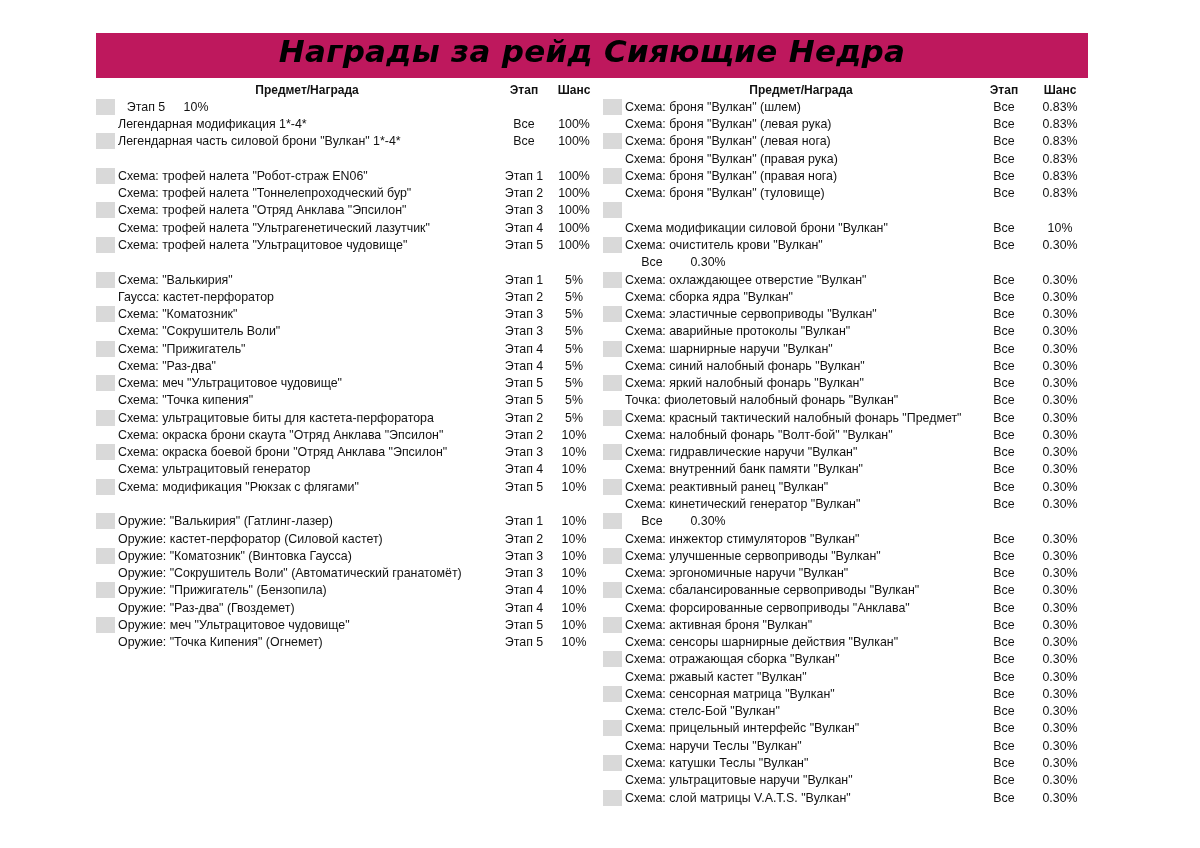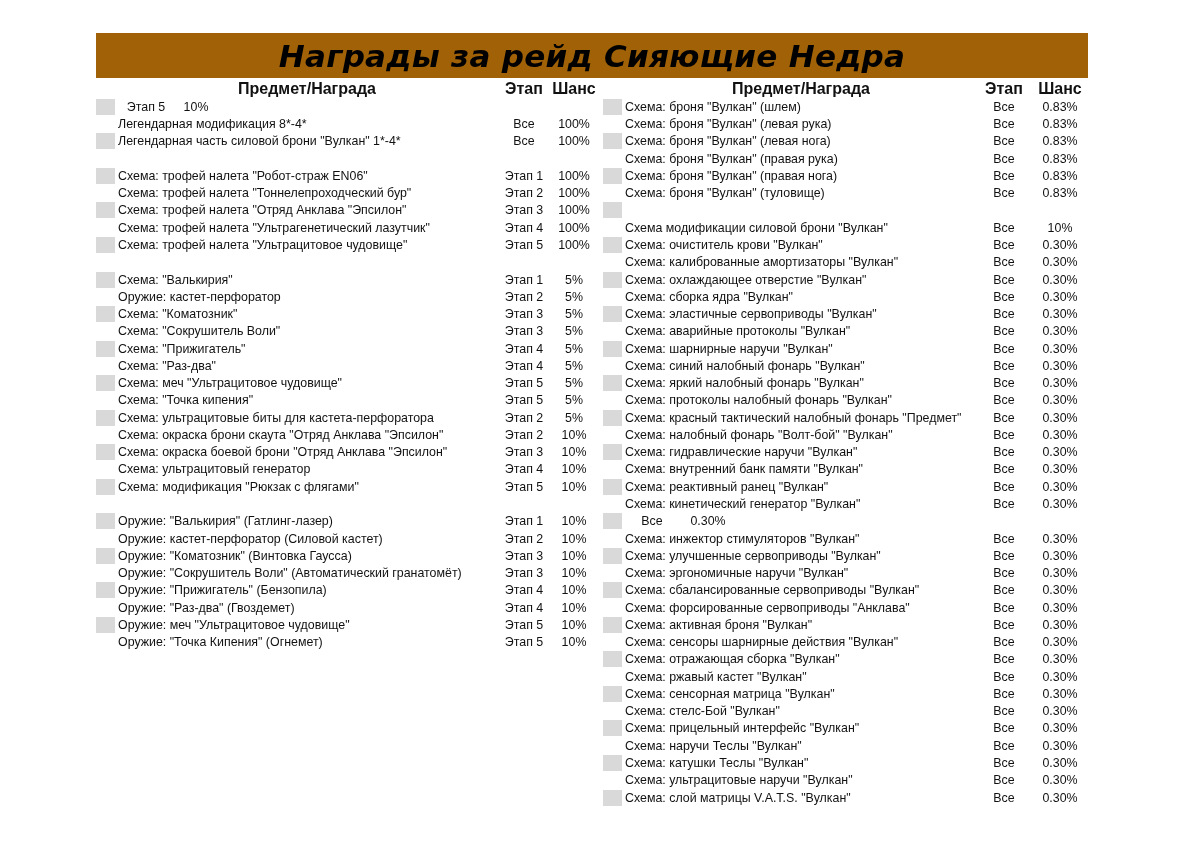--- a/index.html
+++ b/index.html
@@ -1,26 +1,26 @@
 <!DOCTYPE html>
 <html><head>
 <meta charset="utf-8">
 <style>
   html, body { margin: 0; padding: 0; background: #ffffff; }
   body { width: 1200px; height: 848px; position: relative; overflow: hidden;
          font-family: "Liberation Sans", "DejaVu Sans", sans-serif; color: #111; }
   .title-bar { position: absolute; left: 96px; top: 33px; width: 992px; height: 45px;
-               background: #a16207; display: flex; align-items: center; justify-content: center; }
+               background: #be185d; display: flex; justify-content: center; }
   .title-bar h1 { margin: 0; font-size: 31px; font-weight: bold; font-style: italic;
                   color: #000; letter-spacing: 0.3px; font-family: "DejaVu Sans", sans-serif; }
   .col { position: absolute; top: 81px; }
   .col.left { left: 96px; width: 500px; }
   .col.right { left: 603px; width: 486px; }
   .hdr, .row { display: flex; height: 17.28px; align-items: center; font-size: 12.4px; white-space: nowrap; }
-  .hdr { font-weight: bold; font-size: 16px; align-items: flex-end; }
+  .hdr { font-weight: bold; font-size: 12px; }
   .cell-box { width: 19px; height: 16px; flex: 0 0 19px; margin-right: 3px; }
   .row.shade .cell-box { background: #d9d9d9; }
   .name { overflow: visible; }
   .left .name { flex: 0 0 378px; }
   .left .stage { flex: 0 0 56px; text-align: center; }
   .left .chance { flex: 0 0 44px; text-align: center; }
   .right .name { flex: 0 0 352px; }
   .right .stage { flex: 0 0 54px; text-align: center; }
   .right .chance { flex: 0 0 58px; text-align: center; }
   .hdr .name { text-align: center; }
@@ -40,21 +40,21 @@
     <span class="chance">Шанс</span>
   </div>
   <div id="left-body">
       <div class="row shade">
         <span class="cell-box"></span>
         <span class="stage">Этап 5</span>
         <span class="chance">10%</span>
       </div>
       <div class="row">
         <span class="cell-box"></span>
-        <span class="name">Легендарная модификация 8*-4*</span>
+        <span class="name">Легендарная модификация 1*-4*</span>
         <span class="stage">Все</span>
         <span class="chance">100%</span>
       </div>
       <div class="row shade">
         <span class="cell-box"></span>
         <span class="name">Легендарная часть силовой брони "Вулкан" 1*-4*</span>
         <span class="stage">Все</span>
         <span class="chance">100%</span>
       </div>
       <div class="row">
@@ -100,21 +100,21 @@
         <span class="chance"></span>
       </div>
       <div class="row shade">
         <span class="cell-box"></span>
         <span class="name">Схема: "Валькирия"</span>
         <span class="stage">Этап 1</span>
         <span class="chance">5%</span>
       </div>
       <div class="row">
         <span class="cell-box"></span>
-        <span class="name">Оружие: кастет-перфоратор</span>
+        <span class="name">Гаусса: кастет-перфоратор</span>
         <span class="stage">Этап 2</span>
         <span class="chance">5%</span>
       </div>
       <div class="row shade">
         <span class="cell-box"></span>
         <span class="name">Схема: "Коматозник"</span>
         <span class="stage">Этап 3</span>
         <span class="chance">5%</span>
       </div>
       <div class="row">
@@ -291,21 +291,20 @@
         <span class="chance">10%</span>
       </div>
       <div class="row shade">
         <span class="cell-box"></span>
         <span class="name">Схема: очиститель крови "Вулкан"</span>
         <span class="stage">Все</span>
         <span class="chance">0.30%</span>
       </div>
       <div class="row">
         <span class="cell-box"></span>
-        <span class="name">Схема: калиброванные амортизаторы "Вулкан"</span>
         <span class="stage">Все</span>
         <span class="chance">0.30%</span>
       </div>
       <div class="row shade">
         <span class="cell-box"></span>
         <span class="name">Схема: охлаждающее отверстие "Вулкан"</span>
         <span class="stage">Все</span>
         <span class="chance">0.30%</span>
       </div>
       <div class="row">
@@ -339,21 +338,21 @@
         <span class="chance">0.30%</span>
       </div>
       <div class="row shade">
         <span class="cell-box"></span>
         <span class="name">Схема: яркий налобный фонарь "Вулкан"</span>
         <span class="stage">Все</span>
         <span class="chance">0.30%</span>
       </div>
       <div class="row">
         <span class="cell-box"></span>
-        <span class="name">Схема: протоколы налобный фонарь "Вулкан"</span>
+        <span class="name">Точка: фиолетовый налобный фонарь "Вулкан"</span>
         <span class="stage">Все</span>
         <span class="chance">0.30%</span>
       </div>
       <div class="row shade">
         <span class="cell-box"></span>
         <span class="name">Схема: красный тактический налобный фонарь "Предмет"</span>
         <span class="stage">Все</span>
         <span class="chance">0.30%</span>
       </div>
       <div class="row">

